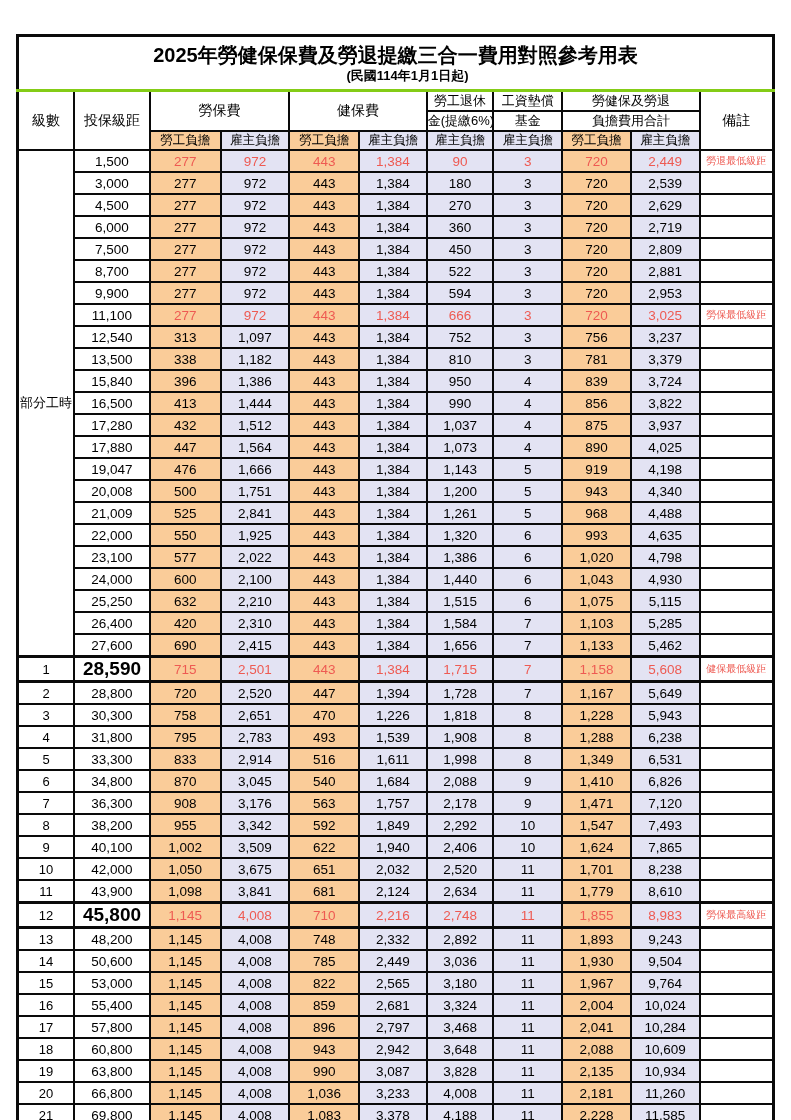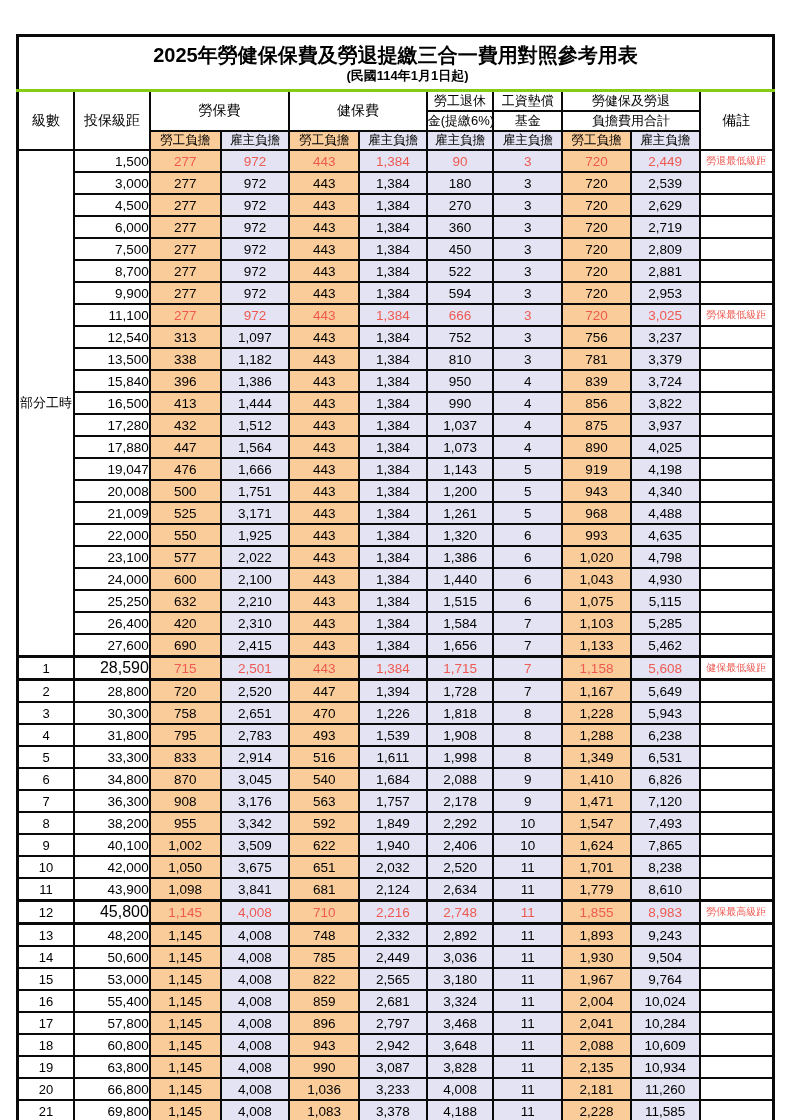--- a/index.html
+++ b/index.html
@@ -12,25 +12,25 @@
   .title-line2{font-size:13px;font-weight:bold;line-height:1.15;margin-left:24px;}
   thead th{font-weight:normal;}
   .grp{font-size:14px;height:18px;}
   .grp2{font-size:13px;height:18px;}
   .sub{font-size:12.5px;height:15px;}
   .orange{background:#FACC99;}
   .lav{background:#E3E3F3;}
   tbody td{height:20px;font-size:13.5px;}
   td.level{font-size:13px;}
   td.part-time{font-size:13px;letter-spacing:0;}
-  td.bracket{font-size:13.5px;text-align:right;}
+  td.bracket{font-size:13.5px;}
   td.note{font-size:10px;font-weight:normal;color:#EE5A52;}
   tr.red-row td.orange, tr.red-row td.lav{color:#EE5A52;}
   tr.thick-row td{border-top-width:3px;border-bottom-width:3px;}
-  tr.bold-bracket td.bracket{font-weight:normal;font-size:16px;}
+  tr.bold-bracket td.bracket{font-weight:bold;font-size:19px;}
 </style>
 </head>
 <body>
 
 <div class="sheet">
   <table>
     <colgroup>
       <col style="width:56px">
         <col style="width:75px">
         <col style="width:70px">
@@ -266,21 +266,21 @@
           <td class="lav">1,384</td>
           <td class="lav">1,200</td>
           <td class="lav">5</td>
           <td class="orange">943</td>
           <td class="lav">4,340</td>
           <td class="note"></td>
         </tr>
         <tr>
           <td class="bracket">21,009</td>
           <td class="orange">525</td>
-          <td class="lav">3,171</td>
+          <td class="lav">2,841</td>
           <td class="orange">443</td>
           <td class="lav">1,384</td>
           <td class="lav">1,261</td>
           <td class="lav">5</td>
           <td class="orange">968</td>
           <td class="lav">4,488</td>
           <td class="note"></td>
         </tr>
         <tr>
           <td class="bracket">22,000</td>

